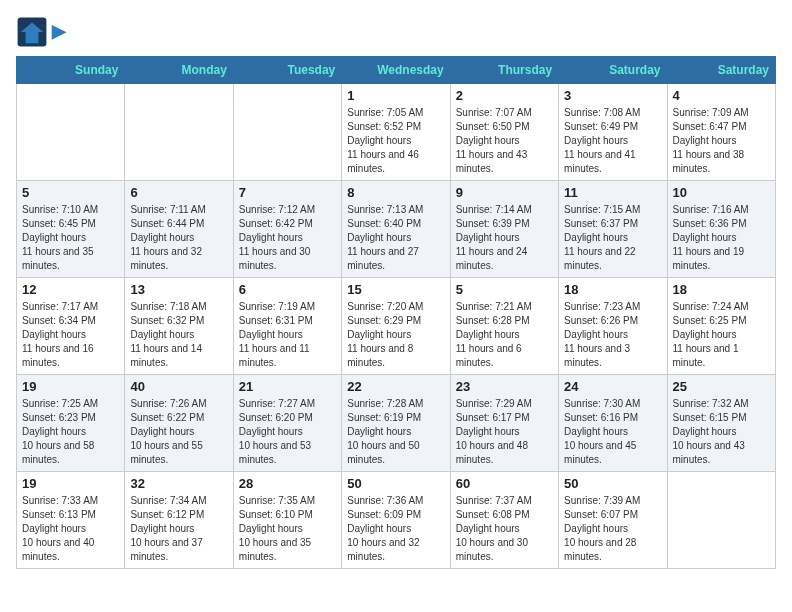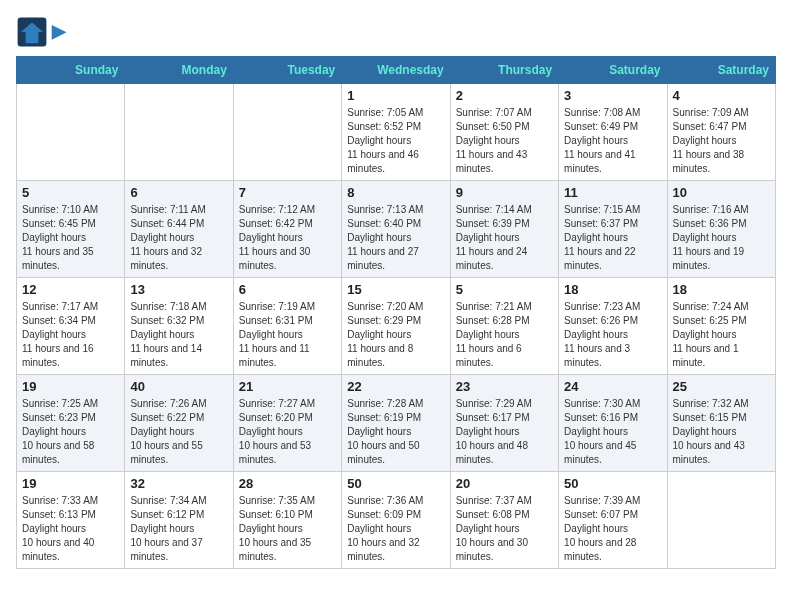--- a/index.html
+++ b/index.html
@@ -389,21 +389,21 @@
         <td>
         <div class="day-number">50</div>
         <div class="day-info">
           Sunrise: 7:36 AM<br>
           Sunset: 6:09 PM<br>
           Daylight hours<br>
           10 hours and 32 minutes.
         </div>
       </td>
         <td>
-        <div class="day-number">20</div>
+        <div class="day-number">60</div>
         <div class="day-info">
           Sunrise: 7:37 AM<br>
           Sunset: 6:08 PM<br>
           Daylight hours<br>
           10 hours and 30 minutes.
         </div>
       </td>
         <td>
         <div class="day-number">50</div>
         <div class="day-info">

